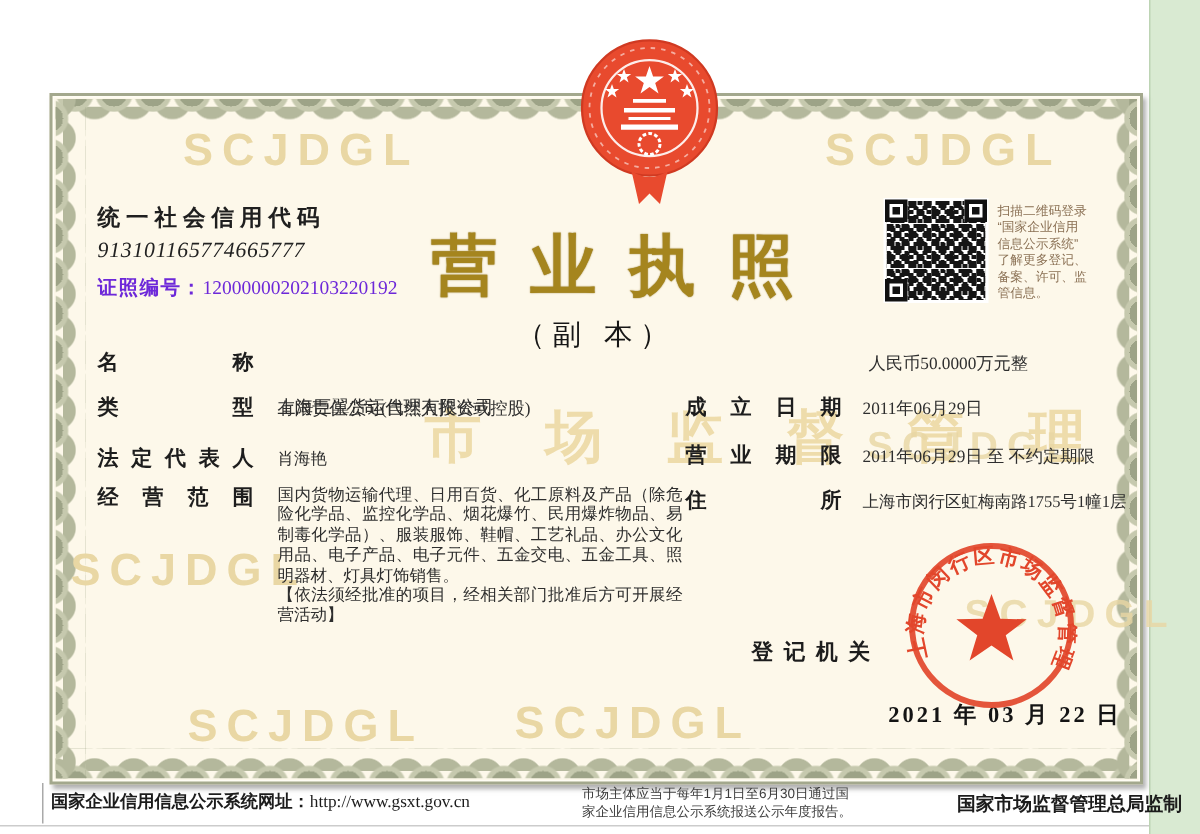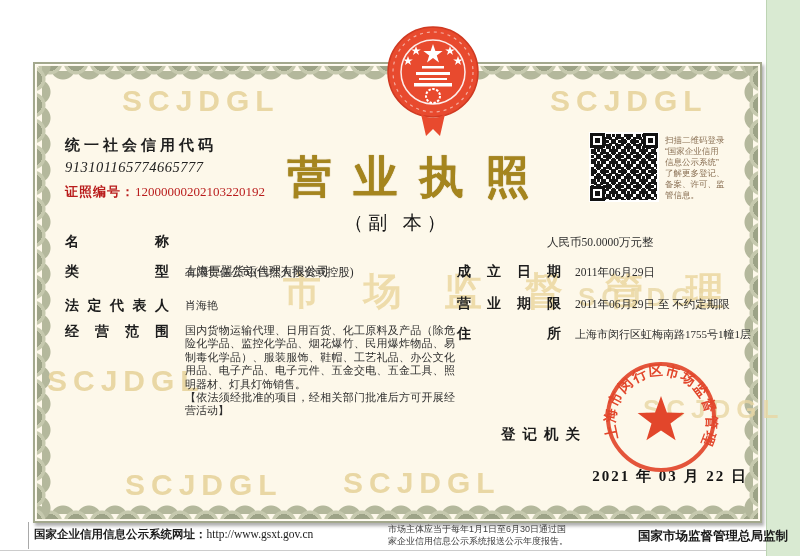--- a/index.html
+++ b/index.html
@@ -37,21 +37,21 @@
   .wm{position:absolute;font-weight:bold;color:#e9d7a4;letter-spacing:6px;z-index:1;white-space:nowrap;}
   .wm.s30{font-size:30px;}
   .wm.s26{font-size:26px;opacity:.8;}
   .wm.big{font-size:38px;letter-spacing:16px;color:#eedcab;}
 
   .content{position:absolute;inset:0;z-index:2;}
 
   
   .code-label{left:30px;top:72px;font-size:15px;font-weight:bold;letter-spacing:4px;color:#1f1f1f;}
   .code-value{left:30px;top:95px;font-size:14.5px;font-family:"Liberation Serif",serif;color:#222;letter-spacing:.5px;font-style:italic;}
-  .licno{left:30px;top:119px;font-size:13px;color:#b91c1c;}
+  .licno{left:30px;top:119px;font-size:13px;color:#6d28d9;}
   .licno b{font-weight:bold;letter-spacing:1px;}
   .licno span{font-family:"Liberation Serif",serif;font-weight:normal;}
 
   .title{left:0;top:84px;width:100%;text-align:center;font-size:44px;font-weight:bold;
          color:#a5851e;letter-spacing:22px;padding-left:22px;text-shadow:0 0 1px #8a6d15;}
   .subtitle{left:0;top:146px;width:100%;text-align:center;font-size:19px;color:#161616;letter-spacing:5px;}
 
   
   .qr{left:556px;top:70px;width:66px;height:66px;background:
       repeating-conic-gradient(#151515 0% 25%, rgba(255,255,255,0) 0% 50%) 0 0/10px 10px,
@@ -138,21 +138,21 @@
 
     <div class="flabel" style="left:30px;top:233px;">法定代表人</div>
     <div class="fvalue" style="left:150px;top:234px;font-size:11px;">肖海艳</div>
 
     <div class="flabel" style="left:30px;top:259px;">经营范围</div>
     <div class="fvalue scope" style="left:150px;top:260px;width:270px;font-size:11px;">
       <span>国内货物运输代理、日用百货、化工原料及产品（除危险化学品、监控化学品、烟花爆竹、民用爆炸物品、易制毒化学品）、服装服饰、鞋帽、工艺礼品、办公文化用品、电子产品、电子元件、五金交电、五金工具、照明器材、灯具灯饰销售。</span><br>
       <span>【依法须经批准的项目，经相关部门批准后方可开展经营活动】</span>
     </div>
 
-    <div class="fvalue" style="left:512px;top:171px;font-size:11.5px;">人民币50.0000万元整</div>
+    <div class="fvalue" style="left:544px;top:171px;font-size:11.5px;">人民币50.0000万元整</div>
 
     <div class="flabel" style="left:422px;top:199px;">成立日期</div>
     <div class="fvalue" style="left:540px;top:201px;font-size:11.5px;">2011年06月29日</div>
 
     <div class="flabel" style="left:422px;top:231px;">营业期限</div>
     <div class="fvalue" style="left:540px;top:233px;font-size:11.5px;">2011年06月29日 至 不约定期限</div>
 
     <div class="flabel" style="left:422px;top:261px;">住所</div>
     <div class="fvalue" style="left:540px;top:263px;width:200px;font-size:11px;">上海市闵行区虹梅南路1755号1幢1层</div>
 

